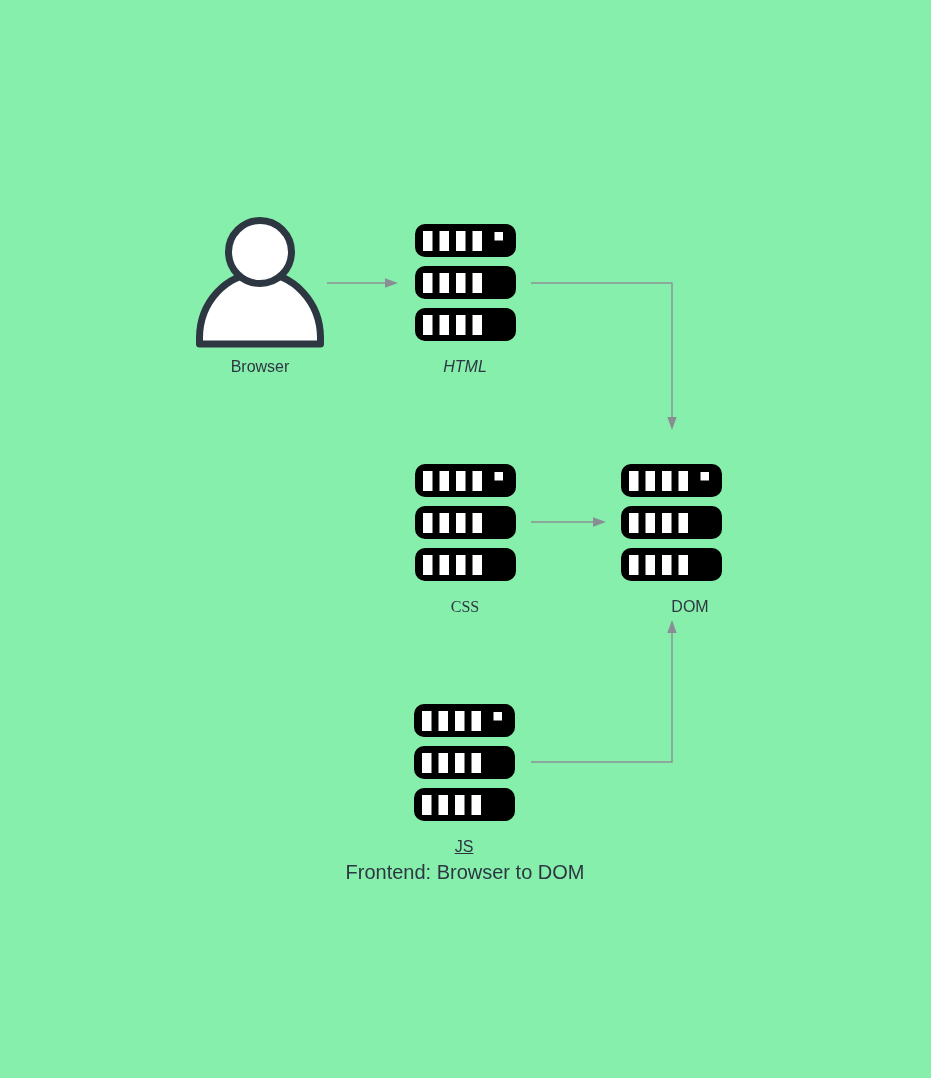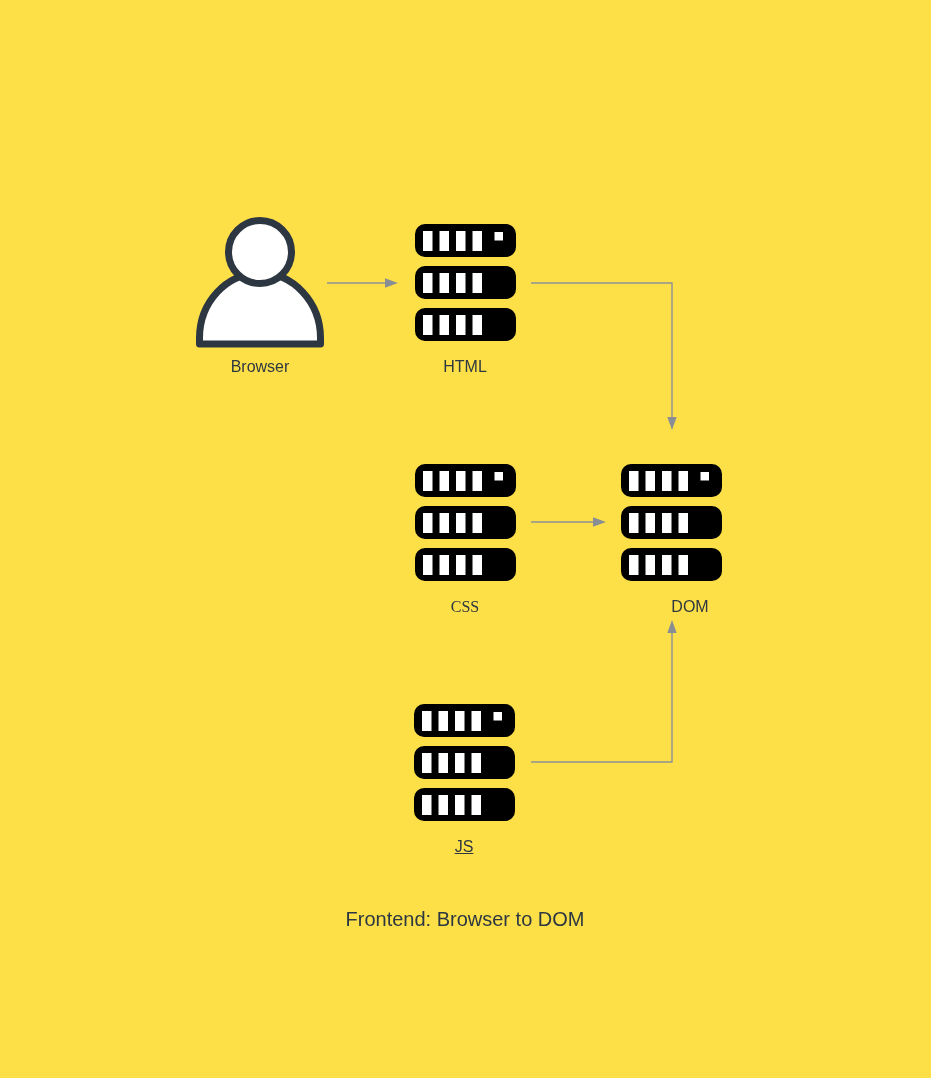--- a/index.html
+++ b/index.html
@@ -1,20 +1,20 @@
 <!DOCTYPE html>
 <html><head>
 <meta charset="utf-8">
 <style>
   html, body { margin: 0; padding: 0; background: #ffffff; }
   .canvas {
     position: relative;
     width: 931px;
     height: 1078px;
-    background: #fde047;
+    background: #86efac;
     font-family: "Liberation Sans", sans-serif;
     overflow: hidden;
   }
   .abs { position: absolute; }
   .node-label {
     position: absolute;
     width: 140px;
     text-align: center;
     font-size: 16px;
     line-height: 1.2;
@@ -90,21 +90,21 @@
           <rect x="24.5" y="49" width="9.5" height="20"></rect>
           <rect x="41" y="49" width="9.5" height="20"></rect>
           <rect x="57.5" y="49" width="9.5" height="20"></rect>
         <rect x="8" y="91" width="9.5" height="20"></rect>
           <rect x="24.5" y="91" width="9.5" height="20"></rect>
           <rect x="41" y="91" width="9.5" height="20"></rect>
           <rect x="57.5" y="91" width="9.5" height="20"></rect>
       </g>
     </svg>
   </div>
-  <div class="node-label" style="left:395px; top:357px;">HTML</div>
+  <div class="node-label" style="left:395px; top:357px;font-style:italic;">HTML</div>
 
   <div class="abs" style="left:415px; top:464px;">
     <svg width="101" height="117" viewBox="0 0 101 117">
       <g fill="#000000">
         <rect x="0" y="0" width="101" height="33" rx="10"></rect>
         <rect x="0" y="42" width="101" height="33" rx="10"></rect>
         <rect x="0" y="84" width="101" height="33" rx="10"></rect>
       </g>
       <g fill="#ffffff">
         <rect x="8" y="7" width="9.5" height="20"></rect>
@@ -170,15 +170,15 @@
           <rect x="57.5" y="49" width="9.5" height="20"></rect>
         <rect x="8" y="91" width="9.5" height="20"></rect>
           <rect x="24.5" y="91" width="9.5" height="20"></rect>
           <rect x="41" y="91" width="9.5" height="20"></rect>
           <rect x="57.5" y="91" width="9.5" height="20"></rect>
       </g>
     </svg>
   </div>
   <div class="node-label" style="left:394px; top:837px;text-decoration:underline;">JS</div>
 
-  <div class="diagram-caption" style="left:305px; top:860px;margin-top:47px;">Frontend: Browser to DOM</div>
+  <div class="diagram-caption" style="left:305px; top:860px;">Frontend: Browser to DOM</div>
 
 </div>
 
 </body></html>

